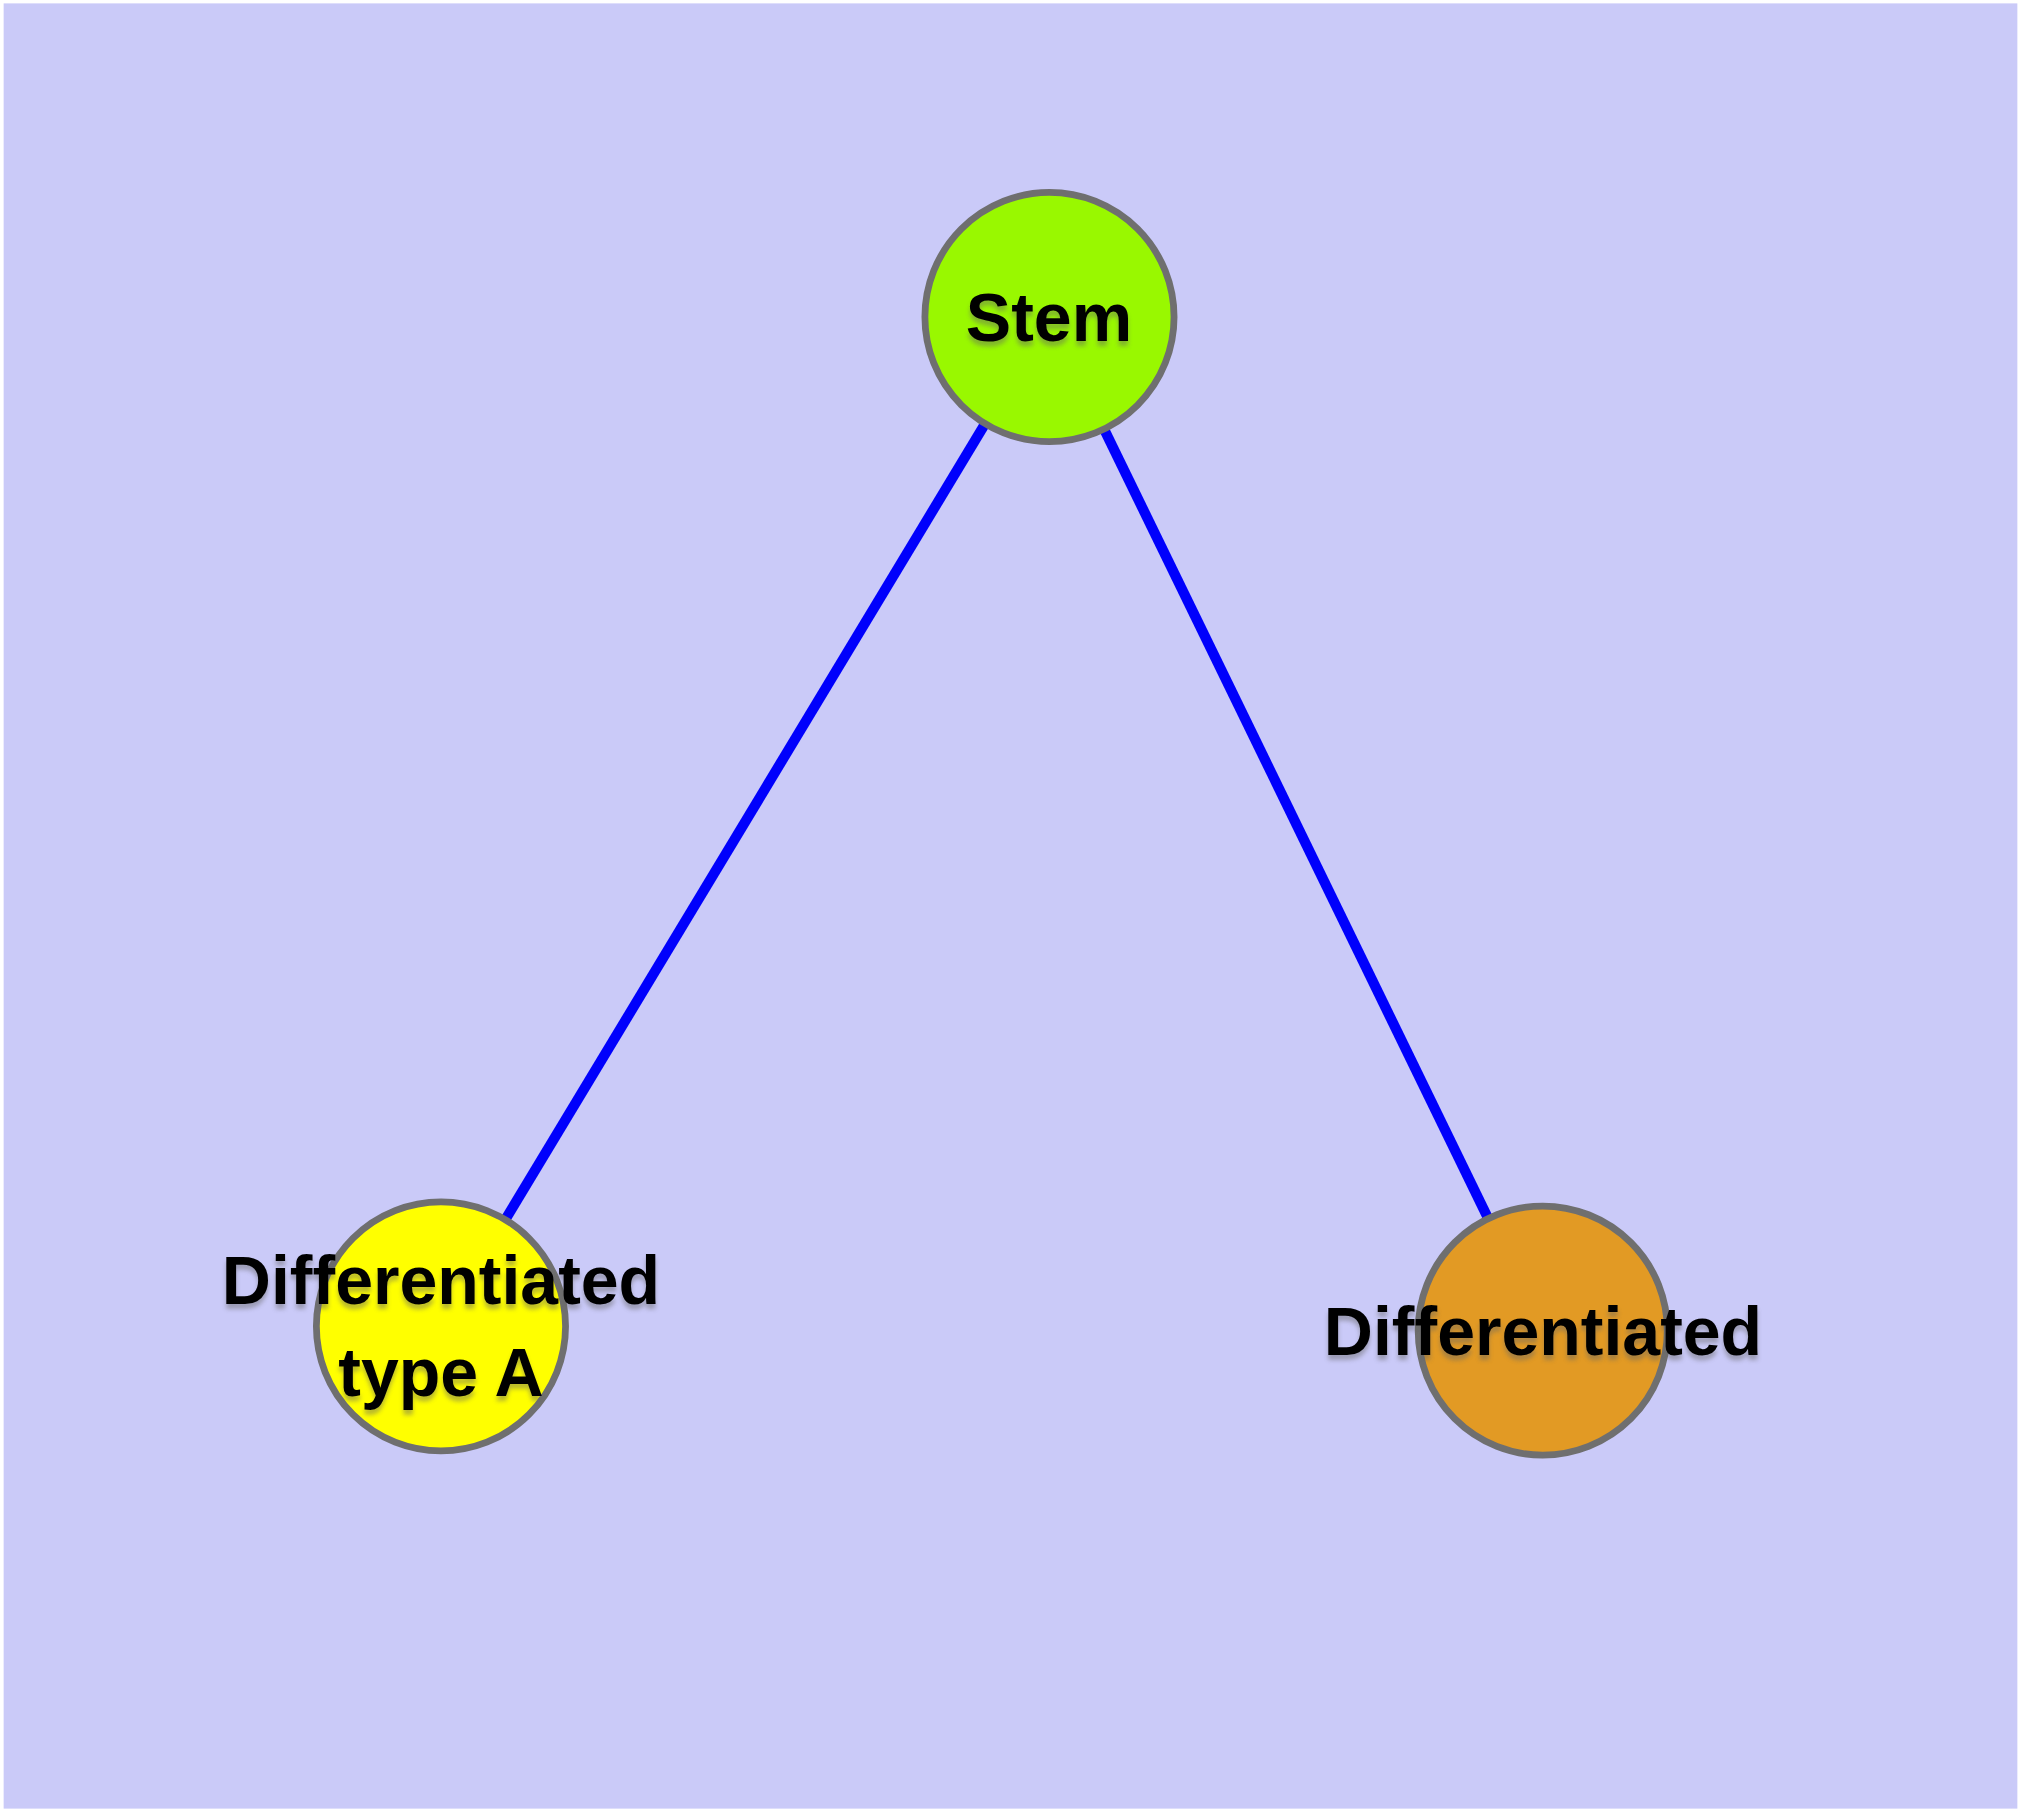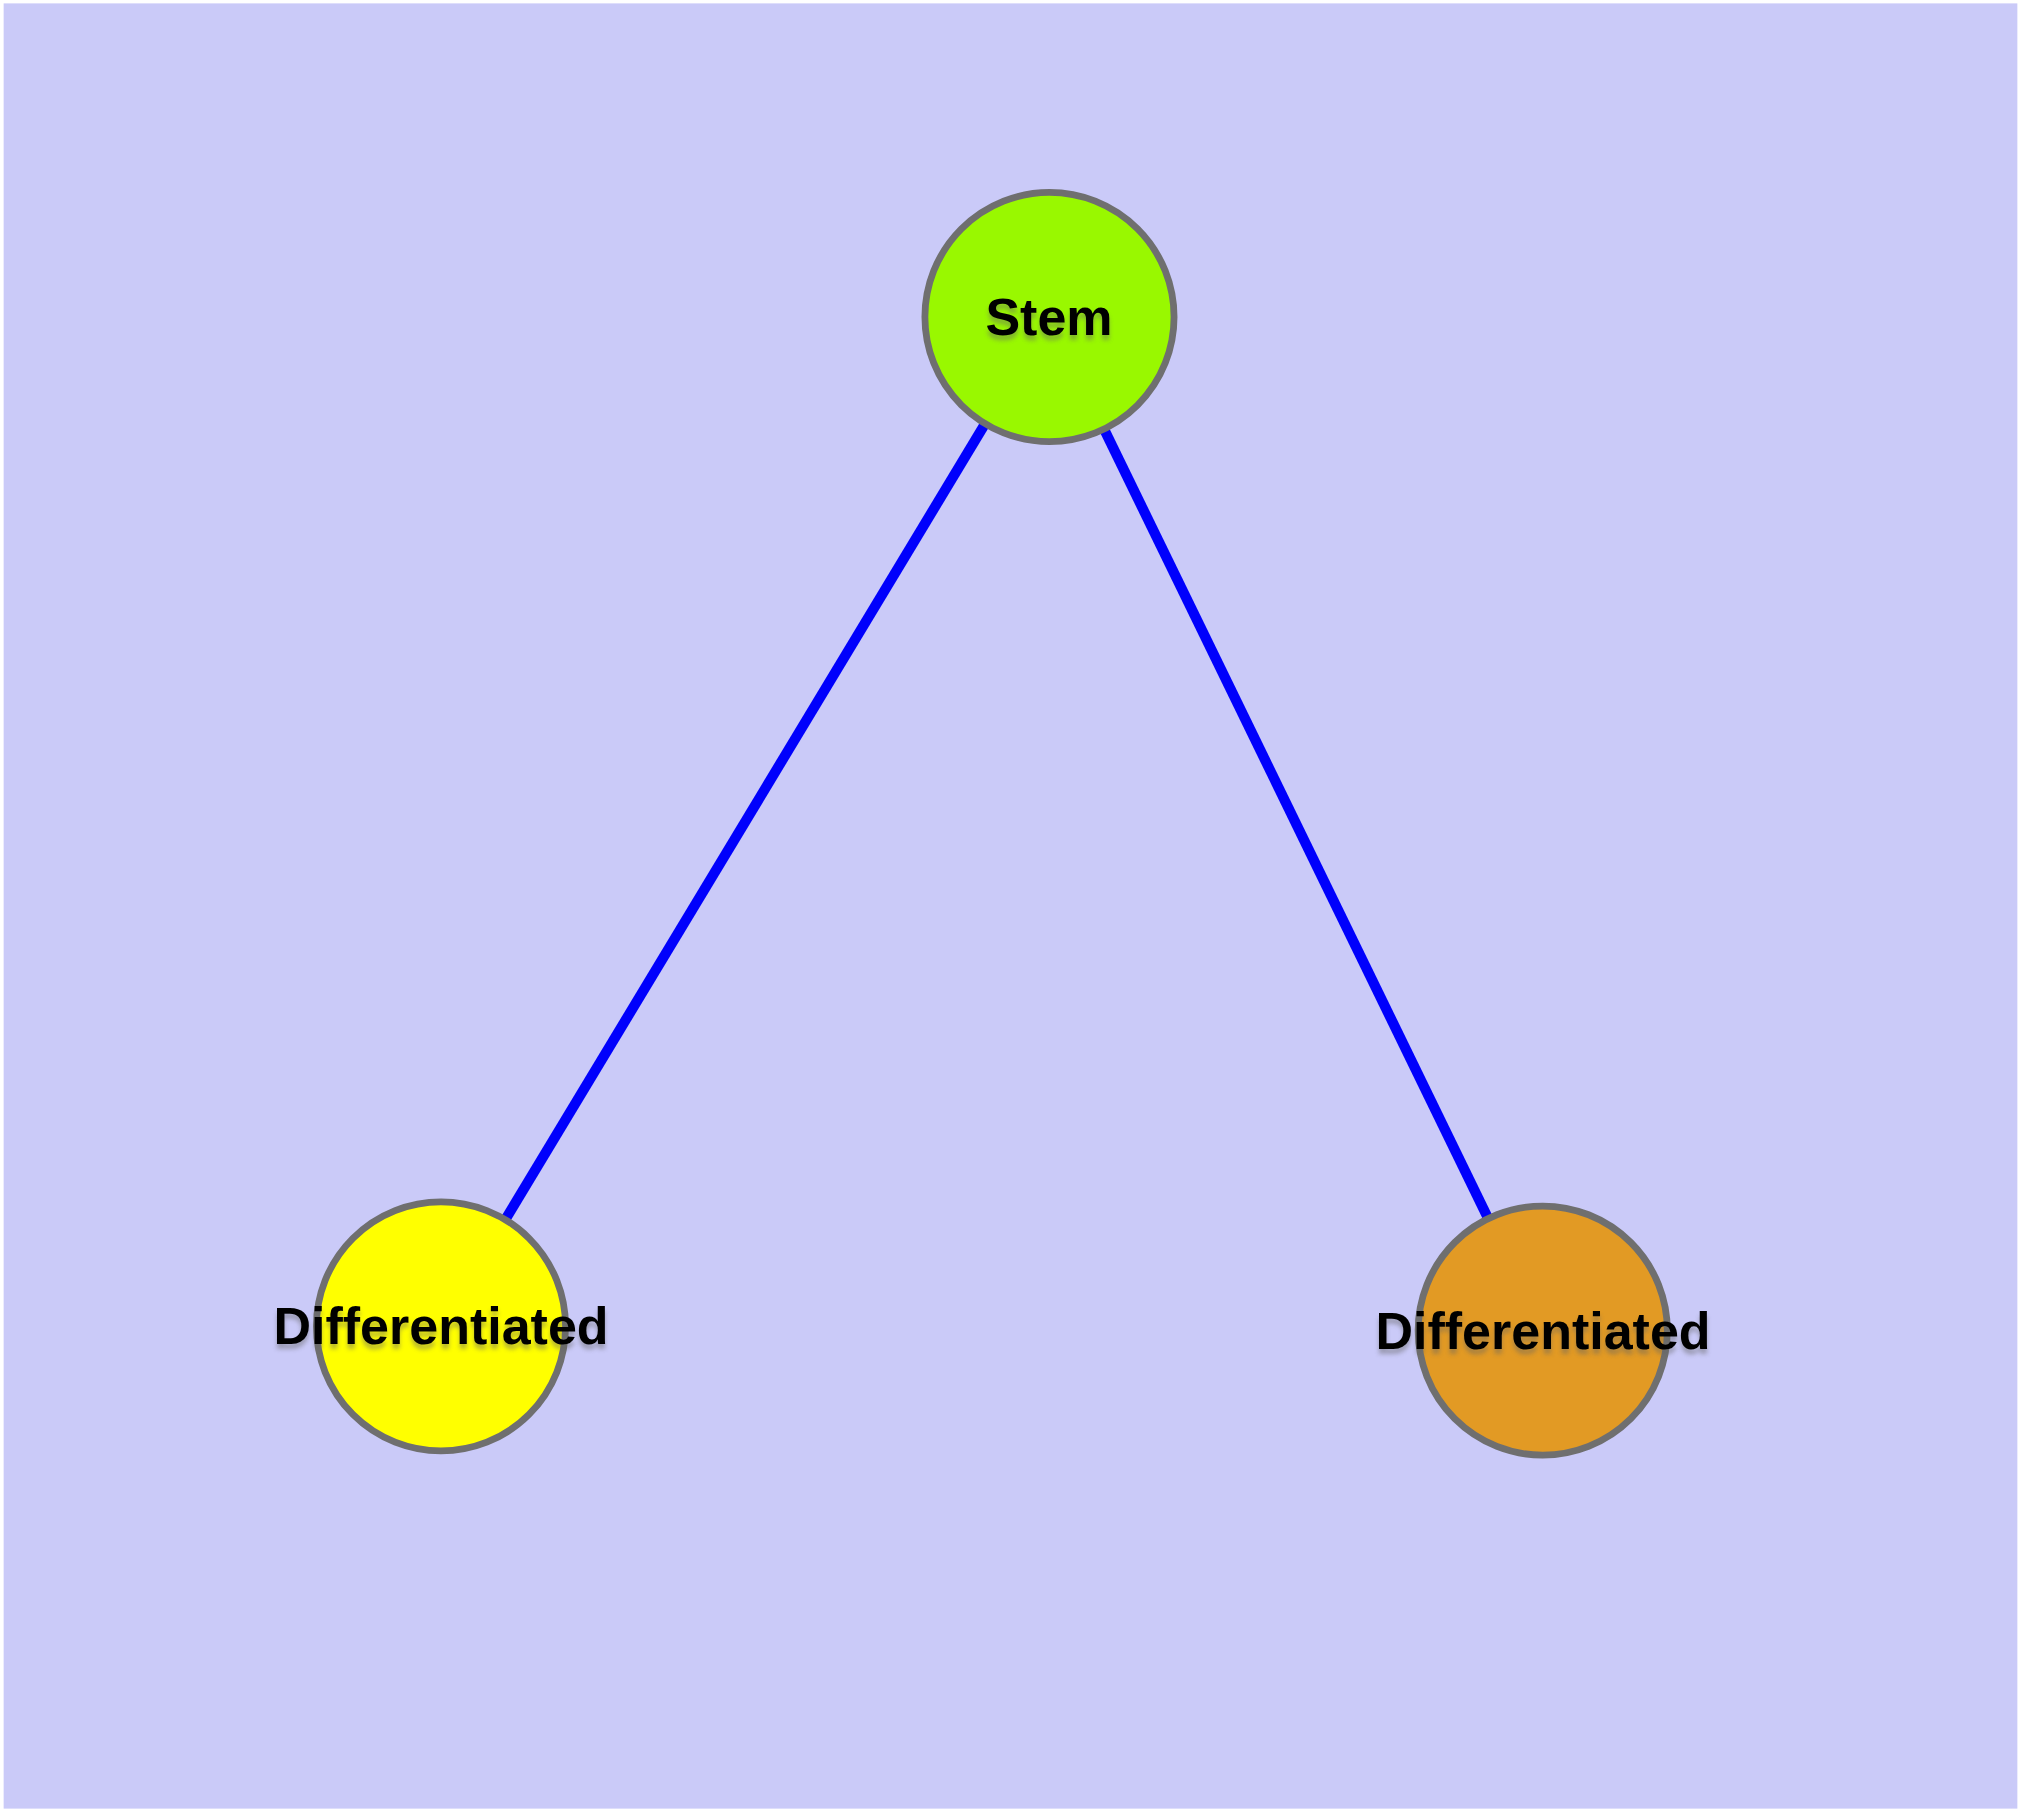--- a/index.html
+++ b/index.html
@@ -26,21 +26,21 @@
     fill: none;
   }
   .node-circle {
     stroke-width: 8;
   }
   .node-label {
     position: absolute;
     transform: translate(-50%, -50%);
     text-align: center;
     font-weight: bold;
-    font-size: 52px;
+    font-size: 68px;
     line-height: 92px;
     color: #000000;
     white-space: nowrap;
     text-shadow: 0 5.1px 4.2px rgba(100, 100, 100, 0.45);
   }
   .label-line {
     white-space: nowrap;
   }
 </style>
 </head>
@@ -60,18 +60,19 @@
 
   <circle class="node-circle" cx="1820" cy="1570" r="147" fill="#E29A24" stroke="#6F6F6F"></circle>
 </svg>
 
 <div class="node-label" style="left: 1049px; top: 317px;">
   <div class="label-line">Stem</div>
 </div>
 
 <div class="node-label" style="left: 441px; top: 1326px;">
   <div class="label-line">Differentiated</div>
+  <div class="label-line">type A</div>
 </div>
 
 <div class="node-label" style="left: 1543px; top: 1331px;">
   <div class="label-line">Differentiated</div>
 </div>
 
 
 </body></html>

